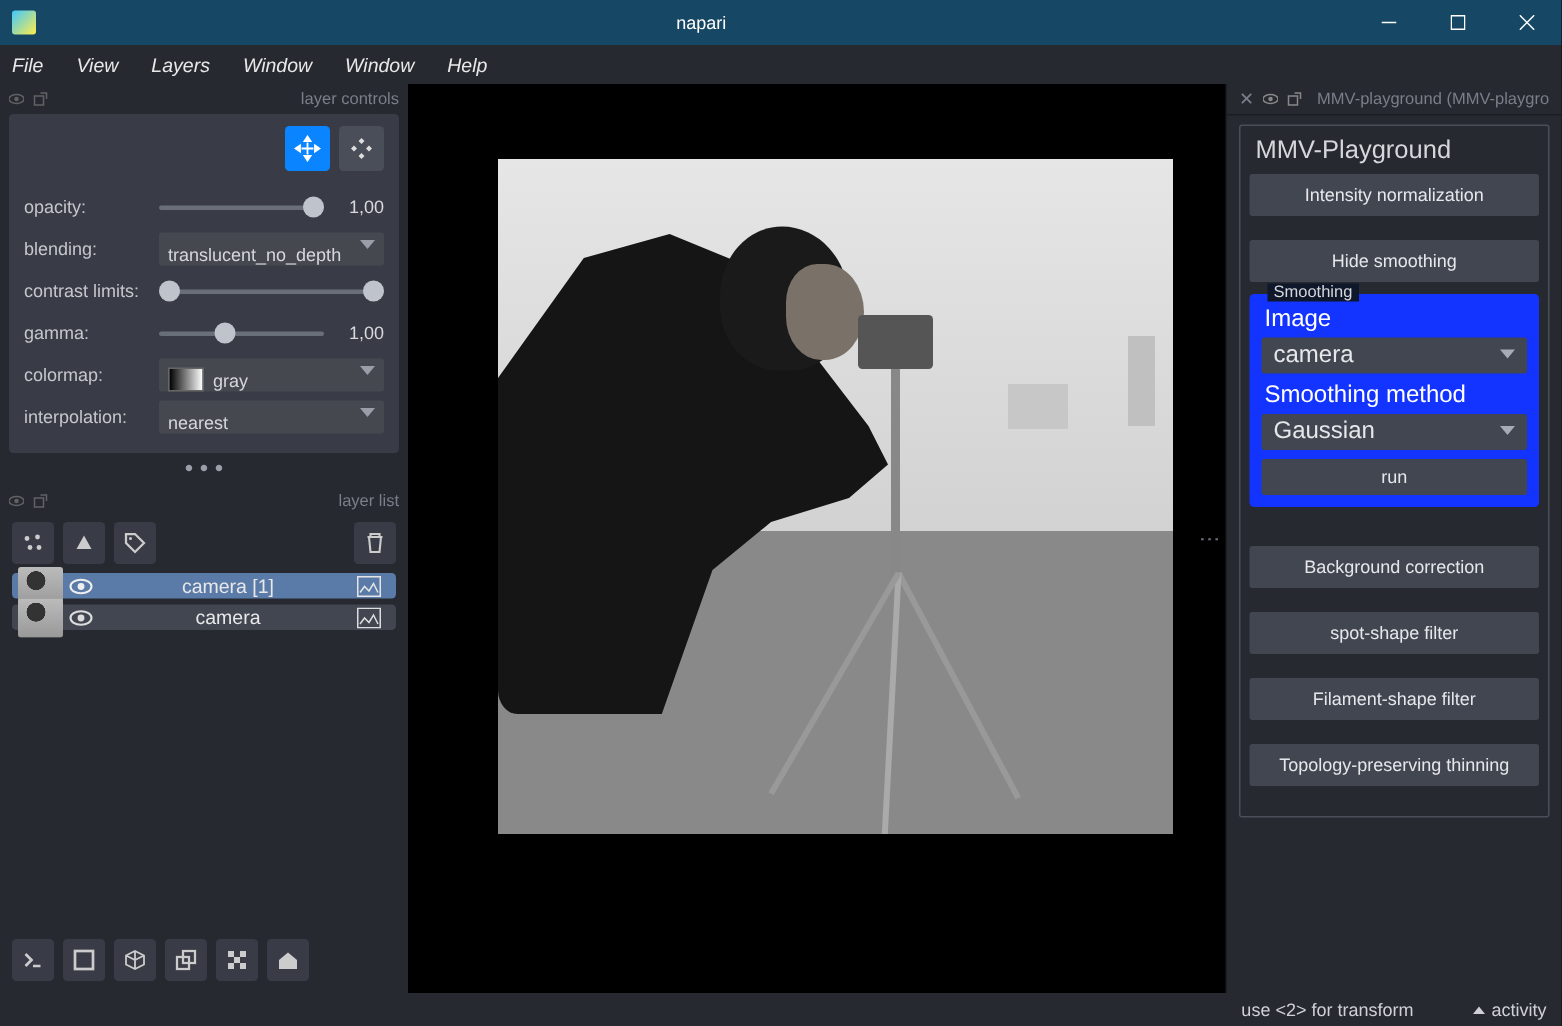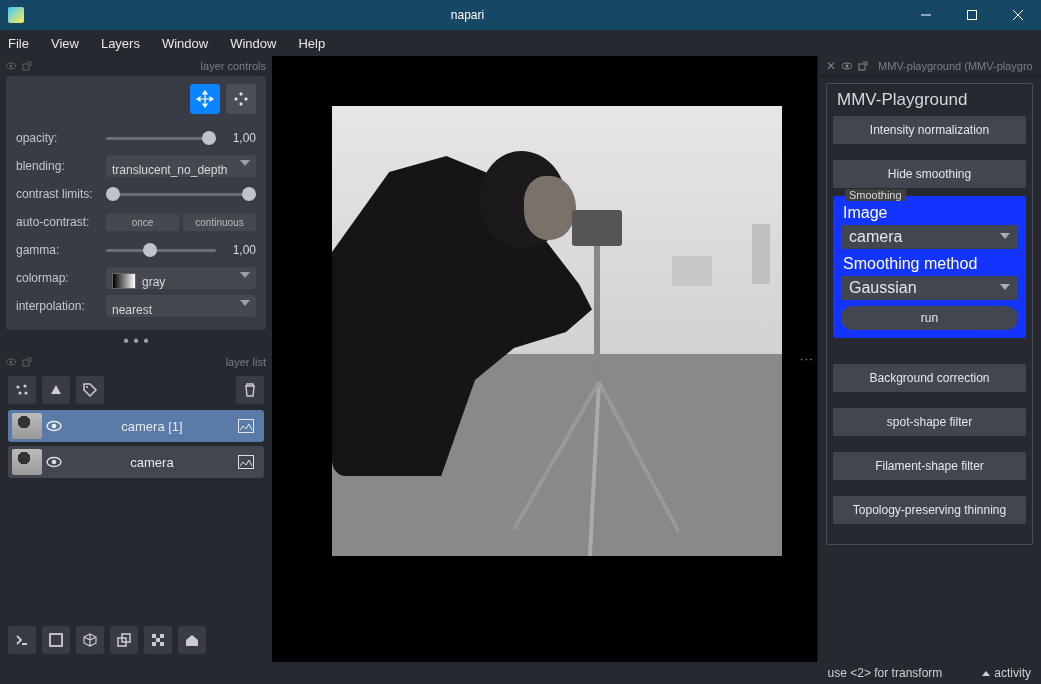--- a/index.html
+++ b/index.html
@@ -6,21 +6,21 @@
 html, body { width: 1041px; height: 684px; overflow: hidden; background: #0b131b; }
 
 
 .titlebar { height: 30px; background: #164764; display: flex; align-items: center; color: #fff; font-size: 12px; }
 .titlebar .logo { width: 16px; height: 16px; margin: 0 8px; background: linear-gradient(135deg,#40c8ff,#ffed4a); border-radius: 2px; }
 .titlebar .title { flex: 1; text-align: center; }
 .titlebar .winbtn { width: 46px; height: 30px; display: flex; align-items: center; justify-content: center; color: #fff; font-size: 14px; }
 
 
 .menubar { height: 26px; background: #262930; display: flex; align-items: center; padding: 0 8px; gap: 22px; color: #e8e8e8; font-size: 13px; }
-.menubar span { cursor: default; }
+.menubar span { cursor: default; font-style: italic; }
 
 
 .main { display: flex; height: calc(684px - 30px - 26px - 22px); background: #262930; }
 .leftcol { width: 272px; background: #262930; display: flex; flex-direction: column; }
 .canvas { flex: 1; background: #000; position: relative; }
 .rightcol { width: 224px; background: #262930; display: flex; flex-direction: column; border-left: 1px solid #1a1c22; }
 
 
 .dockhead { display: flex; align-items: center; gap: 6px; height: 20px; padding: 0 6px; color: #7a7e89; font-size: 11px; }
 .dockhead .grow { flex: 1; }
@@ -43,21 +43,21 @@
 .select { flex:1; background:#45484f; border-radius:2px; height:22px; display:flex; align-items:flex-end; padding:0 6px; color:#d5d7db; position:relative;}
 .select .caret { position:absolute; right:6px; top:5px; width:0;height:0;border-left:5px solid transparent;border-right:5px solid transparent;border-top:6px solid #9a9ea8;}
 .cmap-swatch { width: 24px; height: 16px; background: linear-gradient(90deg,#000,#fff); margin-right:6px; border:1px solid #666;}
 
 .dots { text-align:center; color:#9a9ea8; font-size:16px; padding:2px 0;}
 
 
 .layer-toolbar { display:flex; gap:6px; padding:4px 8px;}
 .ltbtn { width:28px; height:28px; background:#393c46; border-radius:3px; display:flex; align-items:center; justify-content:center; color:#b8bac0;}
 .ltbtn.trash { margin-left:auto; }
-.layer-item { display:flex; align-items:center; height:32px; margin: 2px 8px; background:#414651; border-radius:3px; color:#e8e8e8; font-size:13px;}
+.layer-item { display:flex; align-items:center; height:17px; margin: 2px 8px; background:#414651; border-radius:3px; color:#e8e8e8; font-size:13px;}
 .layer-item.selected { background:#5a7aa8;}
 .layer-thumb { width:30px; height:26px; margin:0 4px; background:#888; background-image: radial-gradient(circle at 40% 35%, #333 0 25%, transparent 26%), linear-gradient(#bbb,#999); border-radius:2px;}
 .layer-eye { width:20px; text-align:center; color:#dfe1e5;}
 .layer-name { flex:1; text-align:center;}
 .layer-type { width:26px; text-align:center; color:#d5d7db;}
 
 
 .viewbtns { margin-top:auto; display:flex; gap:6px; padding:8px; }
 .vbtn { width:28px; height:28px; background:#393c46; border-radius:3px; display:flex; align-items:center; justify-content:center; color:#cfd1d6; font-size:15px;}
 
@@ -76,25 +76,25 @@
 .canvas .img .bldg2 { position:absolute; right:70px; top:150px; width:40px; height:30px; background:#c7c7c7;}
 .gripper { position:absolute; right:2px; top:50%; transform:translateY(-50%); color:#6a6e78; font-size:14px; letter-spacing:-1px; writing-mode: vertical-lr; }
 
 
 .rightcol .dock-tab { display:flex; align-items:center; gap:6px; padding: 3px 8px; color:#7a7e89; font-size:11px; border-bottom:1px solid #1b1d23;}
 .plugin-box { margin:6px 8px; border:1px solid #4a4e59; border-radius:2px; padding: 4px 6px 10px 6px;}
 .plugin-title { color:#d5d7db; font-size:17px; margin:2px 0 6px 4px;}
 .plugbtn { display:block; width:100%; background:#414651; color:#e6e7ea; font-size:12px; text-align:center; padding:7px 0; border-radius:2px; margin-bottom:10px; border:none;}
 .plugbtn.spaced { margin-bottom: 16px; }
 .smooth-group { border:2px solid #1333ff; background:#1333ff; border-radius:3px; padding:4px 6px 6px 6px; margin: -2px 0 26px 0; position:relative;}
-.smooth-group .legend { position:absolute; top:-9px; left:10px; background:#404040; color:#d5d7db; font-size:11px; padding:0 4px;text-align:center;}
+.smooth-group .legend { position:absolute; top:-9px; left:10px; background:#0f172a; color:#d5d7db; font-size:11px; padding:0 4px;text-align:center;}
 .smooth-group label { display:block; color:#fff; font-size:16px; margin: 2px 0 3px 2px;}
 .smooth-group .sel { background:#414651; color:#e6e7ea; height:24px; display:flex; align-items:center; padding:0 8px; border-radius:2px; position:relative; margin-bottom:6px;}
 .smooth-group .sel .caret { position:absolute; right:8px; top:8px; width:0;height:0;border-left:5px solid transparent;border-right:5px solid transparent;border-top:6px solid #a8abb4;}
-.smooth-group .run { background:#414651; color:#e6e7ea; text-align:center; padding:5px 0; border-radius:12px; font-size:12px;}
+.smooth-group .run { background:#414651; color:#e6e7ea; text-align:center; padding:5px 0; border-radius:2px; font-size:12px;}
 
 
 .statusbar { height:22px; background:#262930; display:flex; align-items:center; color:#cfd1d6; font-size:12px; padding:0 10px;}
 .statusbar .grow { flex:1; }
 .statusbar .caretup { width:0;height:0;border-left:4px solid transparent;border-right:4px solid transparent;border-bottom:5px solid #cfd1d6; margin-right:4px;}
 
 
 svg { display:block; }
 </style>
 </head>
@@ -174,27 +174,20 @@
             <div class="caret"></div>
           </div>
       </div>
       <div class="ctrl-row">
         <div class="ctrl-label">contrast limits:</div>
         <div class="slider">
             <div class="track"></div>
             <div class="thumb" style="left:0"></div>
             <div class="thumb2" style="left:calc(100% - 14px)"></div>
           </div>
-      </div>
-      <div class="ctrl-row">
-        <div class="ctrl-label">auto-contrast:</div>
-        <div class="dualbtn">
-          <div class="b">once</div>
-          <div class="b">continuous</div>
-        </div>
       </div>
       <div class="ctrl-row">
         <div class="ctrl-label">gamma:</div>
         <div class="slider">
             <div class="track"></div>
             <div class="thumb" style="left:calc(40% - 7px)"></div>
           </div>
         <div class="valtxt">1,00</div>
       </div>
       <div class="ctrl-row">

